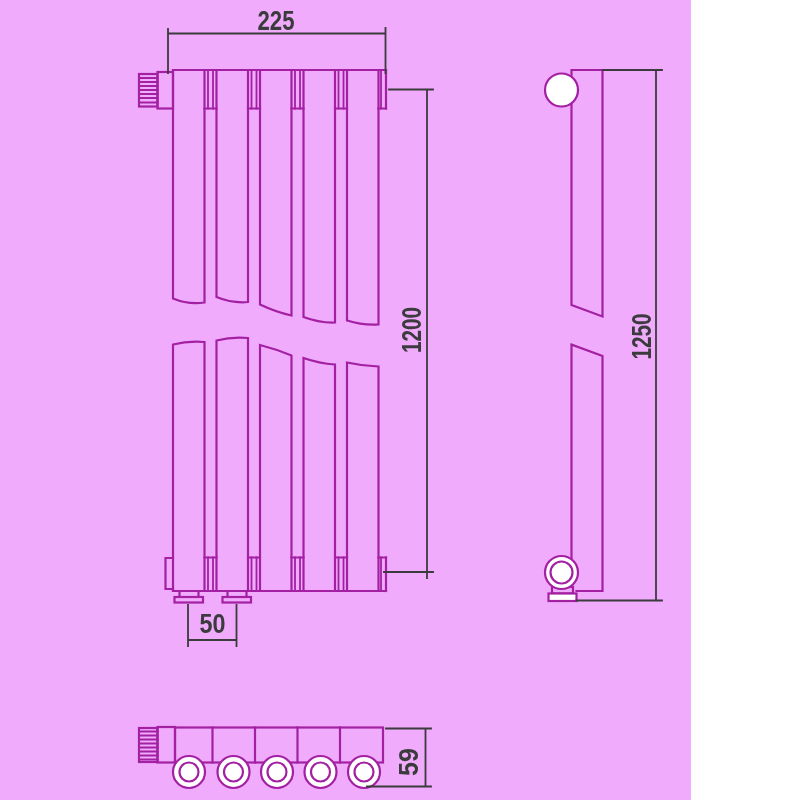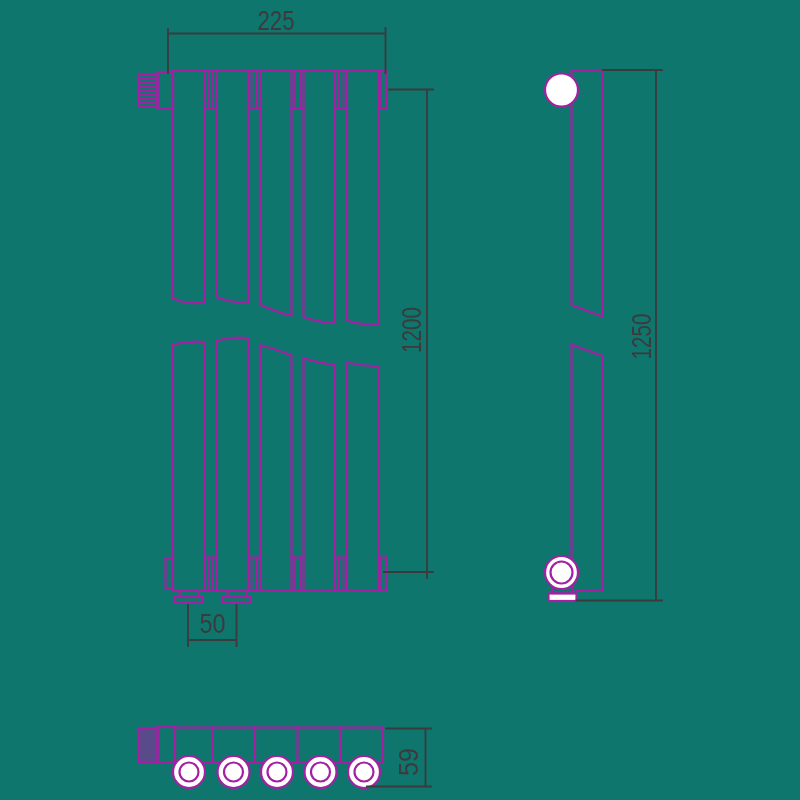--- a/index.html
+++ b/index.html
@@ -1,16 +1,16 @@
 <!DOCTYPE html>
 <html><head>
 <meta charset="utf-8">
 <style>
   html,body{margin:0;padding:0;background:#ffffff;}
-  .stage{width:800px;height:800px;background:#0f766e;position:relative;overflow:hidden;}
+  .stage{width:691px;height:800px;background:#f0abfc;position:relative;overflow:hidden;font-weight:bold;}
   svg{display:block;}
   text{font-family:"Liberation Sans", sans-serif;font-size:27px;fill:#3B3B3D;}
 </style>
 </head>
 <body>
 
 <div class="stage">
 <svg width="800" height="800" viewBox="0 0 800 800">
 
   <g fill="none" stroke="#A320A3" stroke-width="2.2" stroke-linecap="square">

